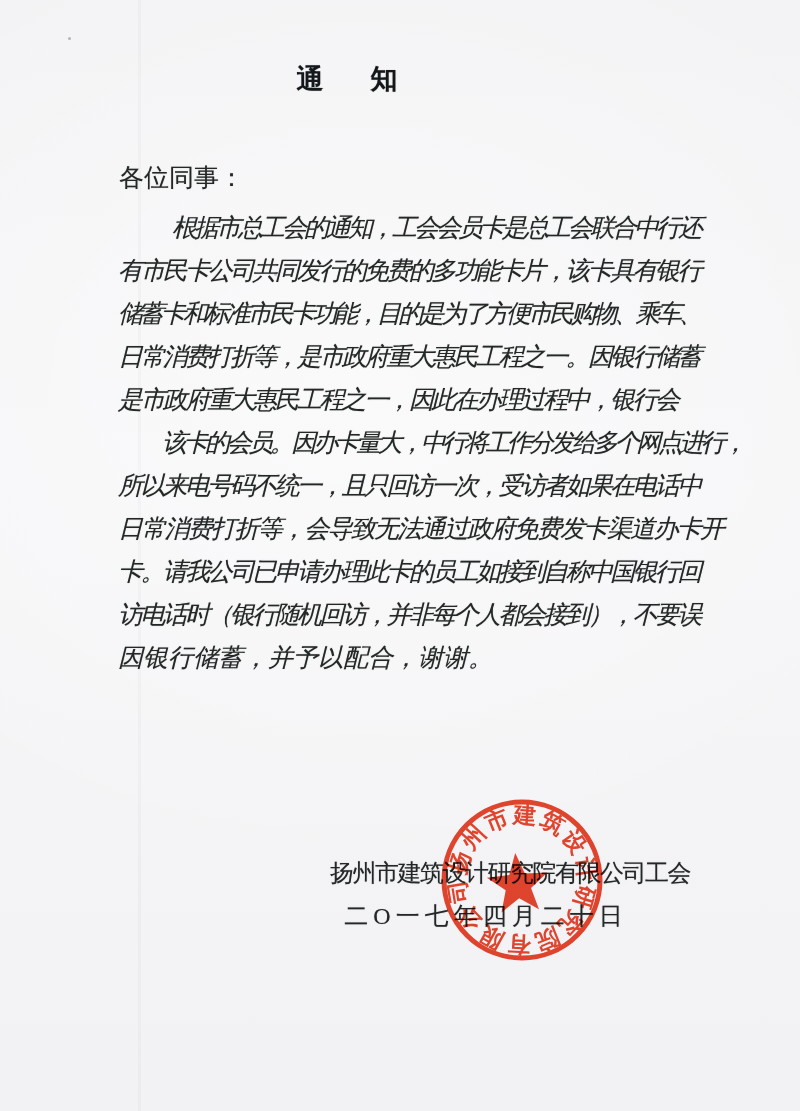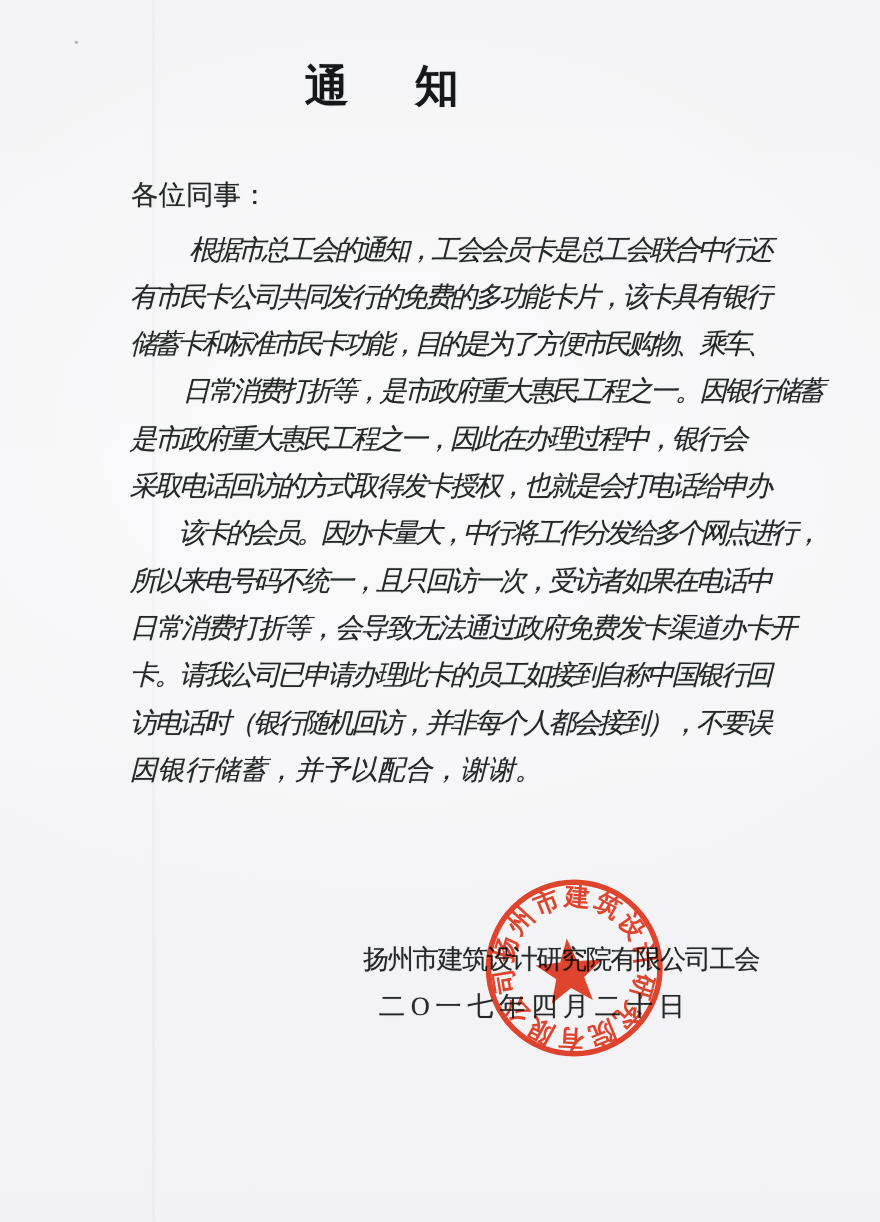--- a/index.html
+++ b/index.html
@@ -29,21 +29,21 @@
   .speck-2 { left: 274px; top: 272px; width: 3px; height: 4px; background: #9aa0a2; opacity: .55; }
 
   .title {
     position: absolute;
     left: 0; top: 56px;
     width: 688px;
     margin: 0;
     padding-left: 16px;
     box-sizing: border-box;
     text-align: center;
-    font-size: 40px;
+    font-size: 27px;
     line-height: 46px;
     font-weight: 700;
     letter-spacing: 10px;
     color: #14181a;
     text-shadow: 0 0 1px rgba(20,25,25,0.35);
     white-space: pre;
   }
   .salutation {
     position: absolute;
     left: 119px; top: 164px;
@@ -109,23 +109,22 @@
   <div class="scan-speck speck-2"></div>
 
   <h1 class="title">通　知</h1>
 
   <div class="salutation">各位同事：</div>
 
   <div class="body-text">
       <div class="line" style="letter-spacing: -3px;">根据市总工会的通知，工会会员卡是总工会联合中行还</div>
       <div class="line" style="letter-spacing: -2.62px;">有市民卡公司共同发行的免费的多功能卡片，该卡具有银行</div>
       <div class="line" style="letter-spacing: -3.44px;">储蓄卡和标准市民卡功能，目的是为了方便市民购物、乘车、</div>
-      <div class="line" style="letter-spacing: -2.62px; margin-left: 48px;">日常消费打折等，是市政府重大惠民工程之一。因银行储蓄</div>
+      <div class="line" style="letter-spacing: -2.62px;">日常消费打折等，是市政府重大惠民工程之一。因银行储蓄</div>
       <div class="line" style="letter-spacing: -2.62px;">是市政府重大惠民工程之一，因此在办理过程中，银行会</div>
-      <div class="line" style="letter-spacing: -2.62px;">采取电话回访的方式取得发卡授权，也就是会打电话给申办</div>
       <div class="line" style="letter-spacing: -3.44px; margin-left: 44px;">该卡的会员。因办卡量大，中行将工作分发给多个网点进行，</div>
       <div class="line" style="letter-spacing: -2.62px;">所以来电号码不统一，且只回访一次，受访者如果在电话中</div>
       <div class="line" style="letter-spacing: -1.72px;">日常消费打折等，会导致无法通过政府免费发卡渠道办卡开</div>
       <div class="line" style="letter-spacing: -2.62px;">卡。请我公司已申请办理此卡的员工如接到自称中国银行回</div>
       <div class="line" style="letter-spacing: -2.62px;">访电话时（银行随机回访，并非每个人都会接到），不要误</div>
       <div class="line">因银行储蓄，并予以配合，谢谢。</div>
     </div>
 
   <div class="signature">扬州市建筑设计研究院有限公司工会</div>
 

